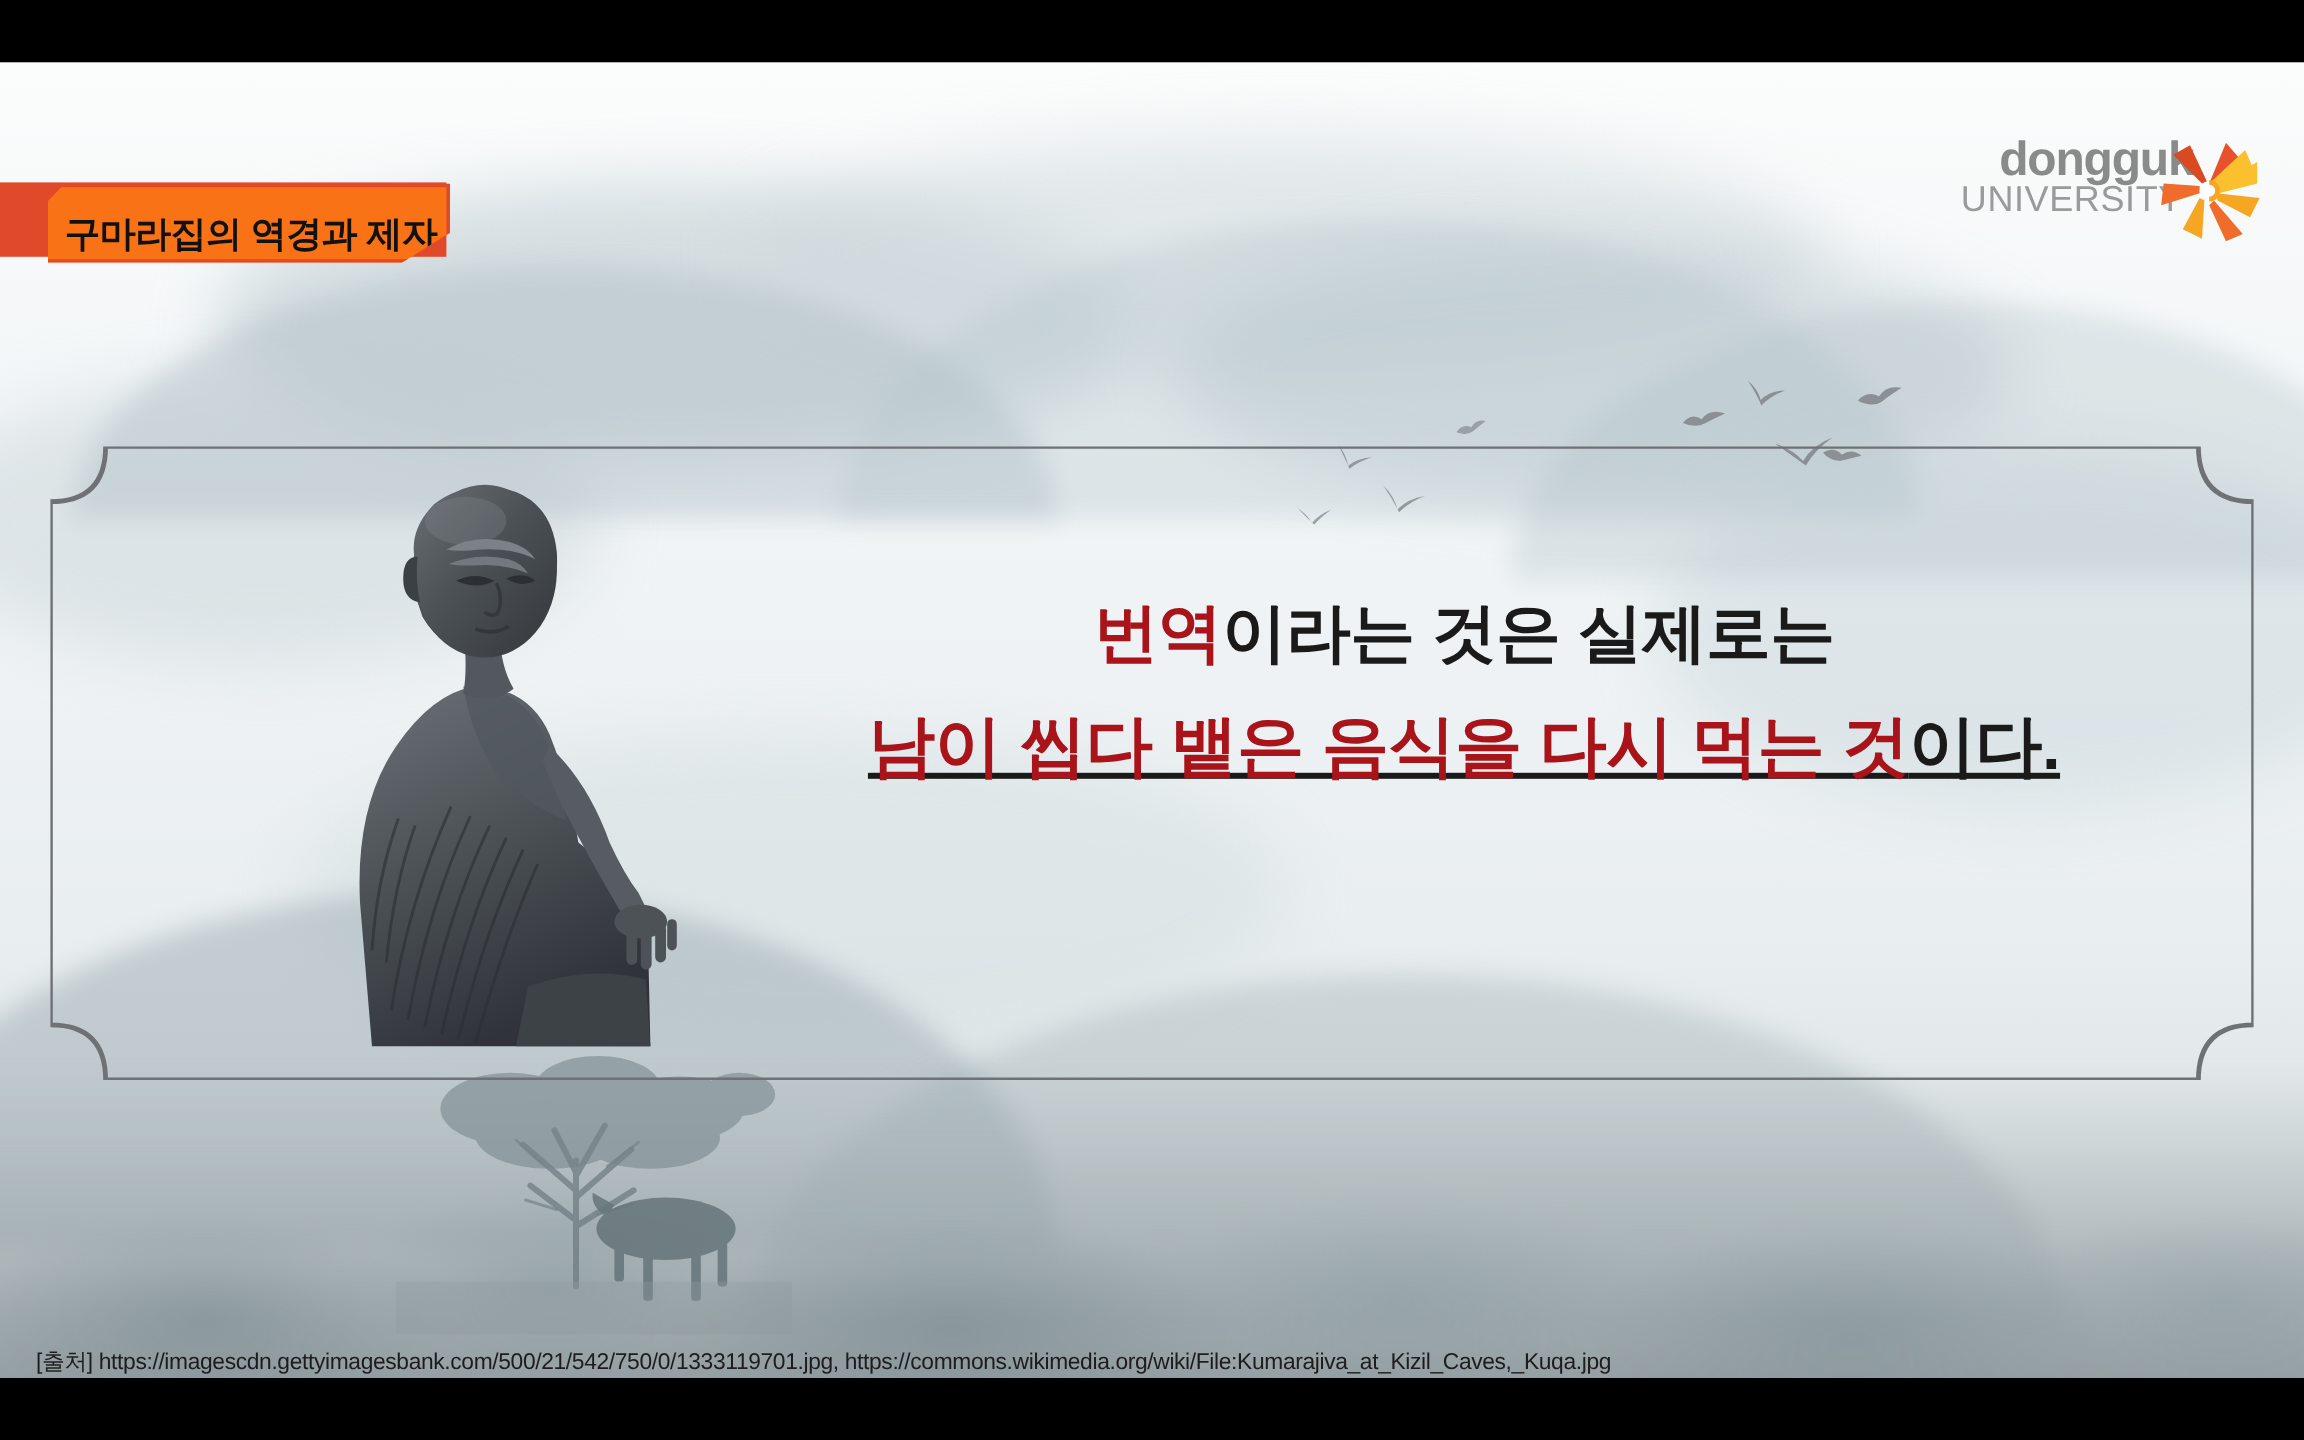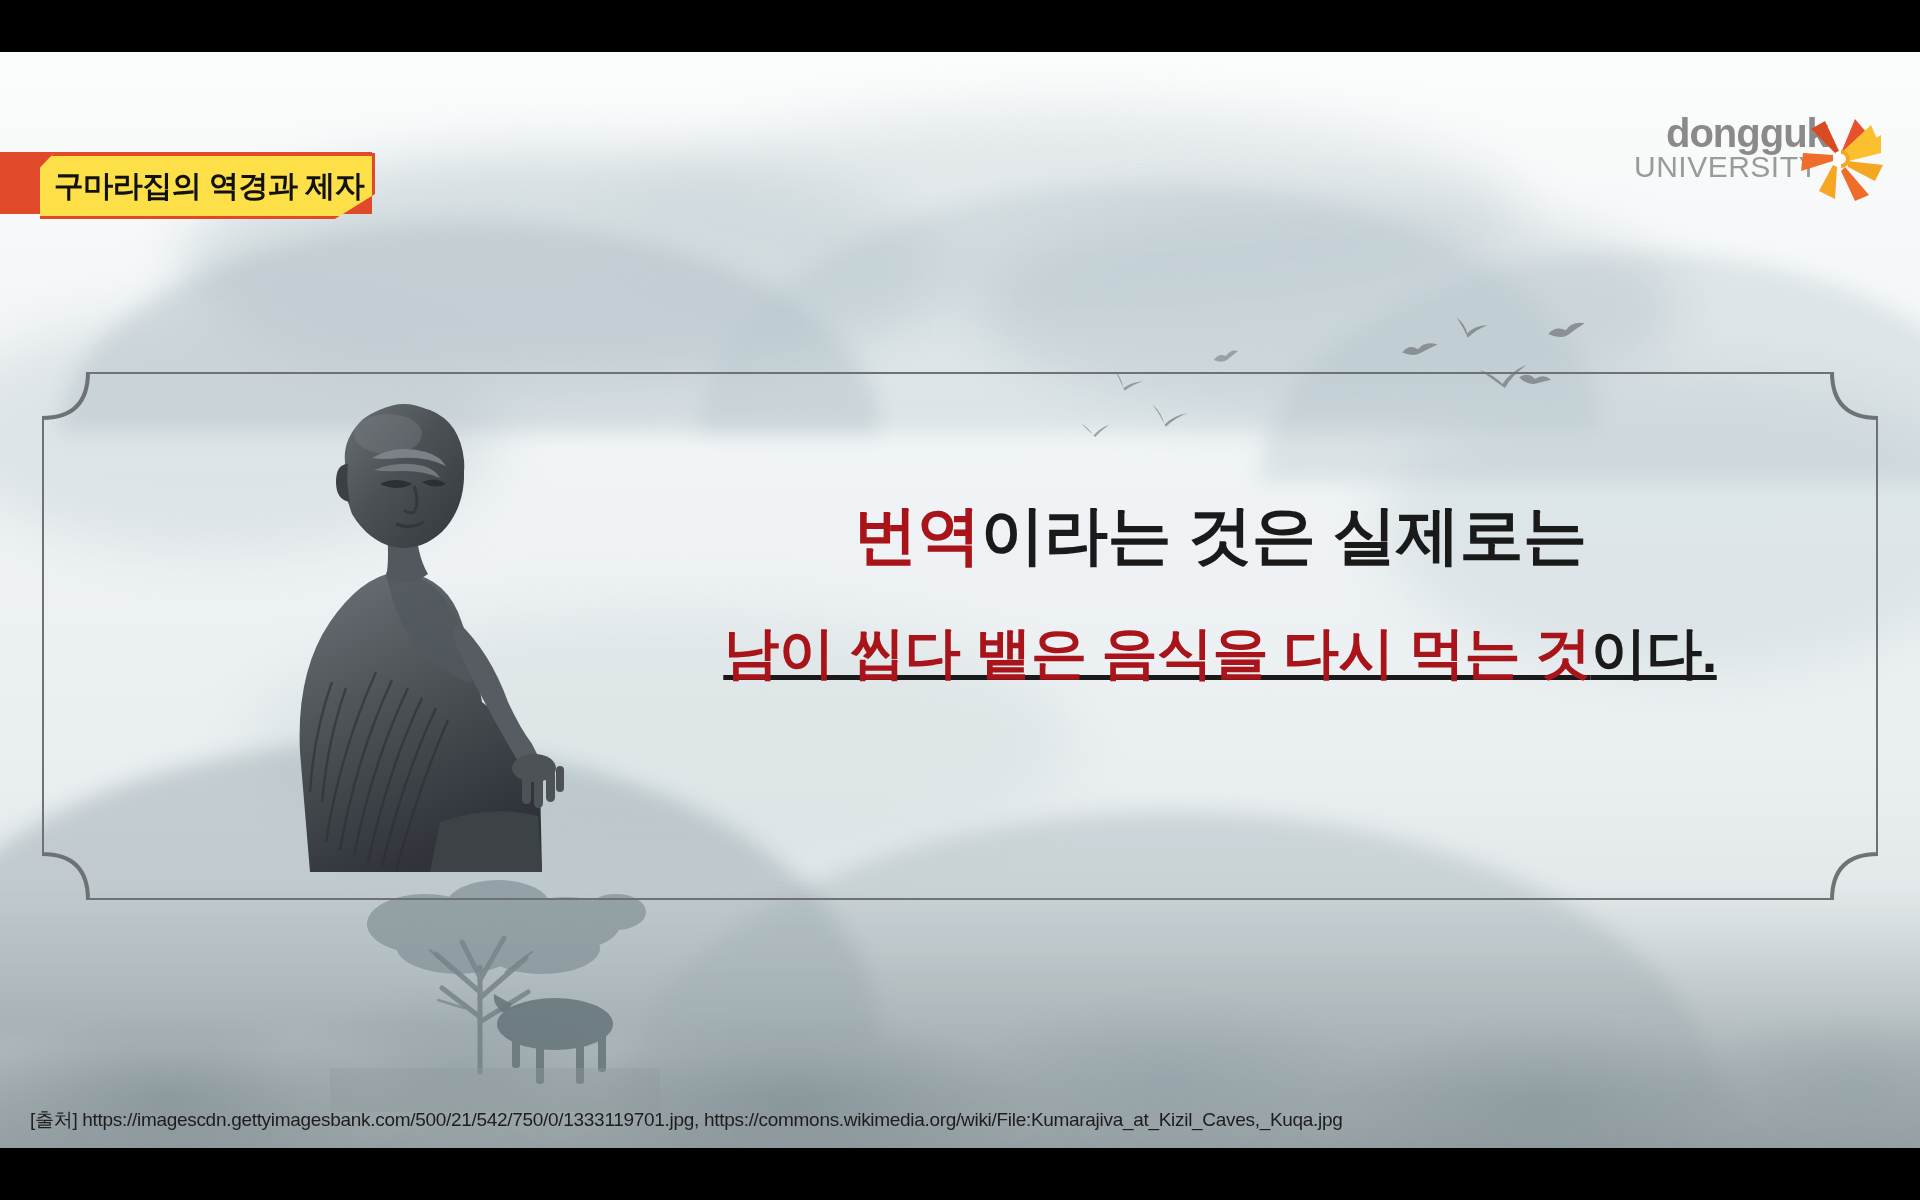--- a/index.html
+++ b/index.html
@@ -133,22 +133,22 @@
     width: 1240px;
     text-align: center;
   }
   .q-line {
     font-family: "Liberation Sans", sans-serif;
     font-weight: 700;
     letter-spacing: -0.5px;
     white-space: nowrap;
   }
   .q-line1 {
-    font-size: 64px;
-    margin-bottom: 37px;
+    font-size: 54px;
+    margin-bottom: 20px;
     color: #1a1a1a;
   }
   .q-line2 {
     font-size: 56px;
     color: #1a1a1a;
     text-decoration: underline;
   }
   .accent { color: #a81419; }
 
   
@@ -159,27 +159,27 @@
     height: 62px;
     background: #e04a2a;
     width: 372px;
   }
   .banner-inner {
     position: absolute;
     left: 40px;
     top: 101px;
     height: 60px;
     width: 332px;
-    background: #fde047;
+    background: #f97316;
     border: 3px solid #e04a2a;
     border-left: none;
     -webkit-clip-path: polygon(14px 0, 100% 0, 100% 62%, 88% 100%, 0 100%, 0 22%);
     clip-path: polygon(14px 0, 100% 0, 100% 62%, 88% 100%, 0 100%, 0 22%);
     display: flex;
-    align-items: center;
+    align-items: flex-end;
     justify-content: center;
   }
   .banner-text {
     font-family: "Liberation Sans", sans-serif;
     font-weight: 700;
     font-size: 30px;
     color: #111111;
     letter-spacing: -0.5px;
     padding-left: 6px;
   }
@@ -227,21 +227,21 @@
   }
 
   
   .source-bar {
     position: absolute;
     left: 0;
     bottom: 0;
     width: 1920px;
     height: 56px;
     display: flex;
-    align-items: center;
+    align-items: flex-end;
   }
   .source-text {
     font-family: "Liberation Sans", sans-serif;
     font-size: 19px;
     color: #1d1d1d;
     padding-left: 30px;
     white-space: nowrap;
     letter-spacing: -0.3px;
   }
 </style>

